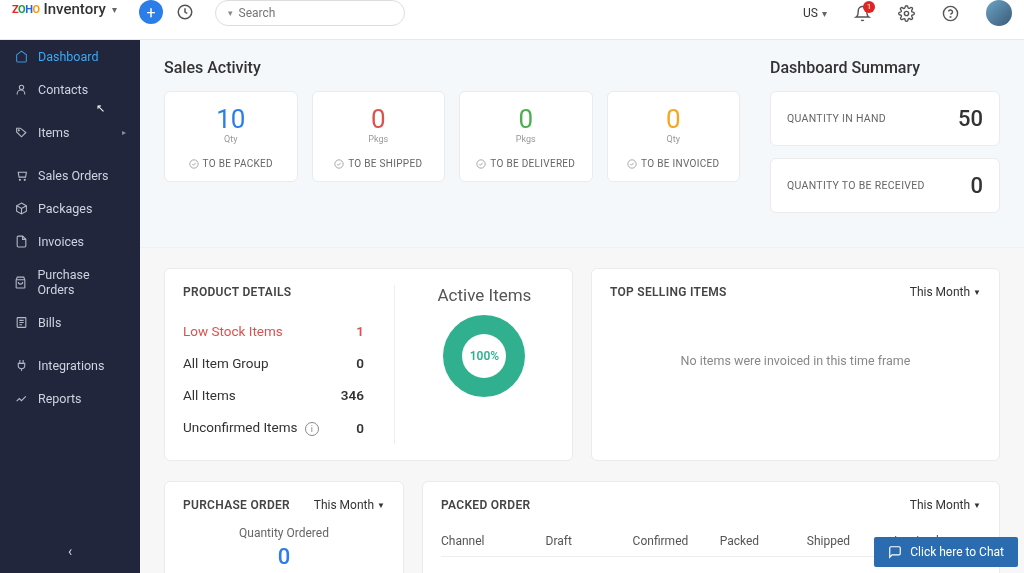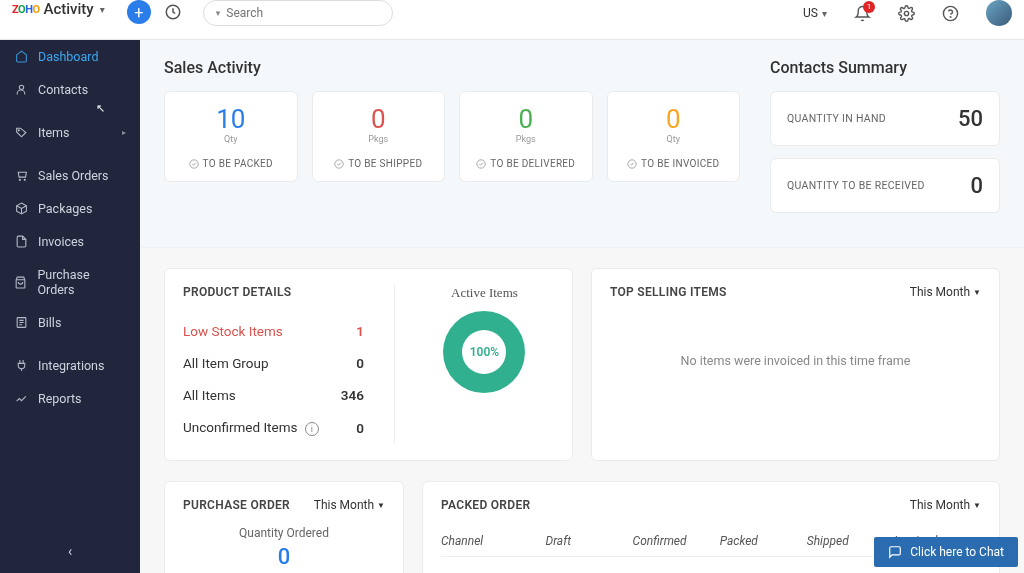--- a/index.html
+++ b/index.html
@@ -54,47 +54,47 @@
 .panel-title { font-size: 12px; font-weight: 600; color: #444; letter-spacing: 0.3px; }
 .period { font-size: 12px; color: #333; cursor: pointer; display: flex; align-items: center; gap: 3px; }
 .period .caret { font-size: 8px; }
 
 .pd-row { display: flex; justify-content: space-between; align-items: center; padding: 8px 0; font-size: 13.5px; color: #333; }
 .pd-row .val { font-weight: 600; }
 .pd-low { color: #d9534f; }
 .info-icon { display: inline-flex; align-items:center; justify-content:center; width:14px; height:14px; border:1px solid #888; border-radius:50%; font-size:9px; color:#888; margin-left:4px;}
 
 .donut-wrap { display:flex; flex-direction:column; align-items:center; }
-.donut-title { font-size: 13px; color: #555; margin-bottom: 10px; font-family: Liberation Serif, serif; }
+.donut-title { font-size: 17px; color: #555; margin-bottom: 10px; }
 .donut { width: 82px; height: 82px; border-radius: 50%; background: #30b08f; display:flex; align-items:center; justify-content:center; position:relative; }
 .donut::after { content:""; position:absolute; width: 44px; height:44px; background:#fff; border-radius:50%; }
 .donut-label { position: relative; z-index:1; font-size: 12px; font-weight:600; color:#30b08f; }
 
 .empty-msg { font-size: 12.5px; color: #888; text-align: center; padding: 40px 0; }
 
 .so-head { display:flex; font-size:12px; color:#555; border-bottom:1px solid #eee; padding: 8px 0; }
-.so-head div, .so-row div { flex:1;font-style:italic; }
+.so-head div, .so-row div { flex:1; }
 .so-head div:first-child { flex:1.2; }
 
 .po-body { text-align:center; }
 .po-label { font-size: 12px; color:#666; margin-top: 14px; }
 .po-value { font-size: 22px; color:#2b7de9; font-weight:500; margin-top:4px; }
 
 .chat-btn { position: fixed; bottom: 6px; right: 6px; background: #2b6cb0; color: #fff; font-size: 12px; padding: 8px 14px; border-radius: 2px; display:flex; align-items:center; gap:8px; cursor:pointer; }
 .cursor-hand { position:absolute; left:96px; top:62px; font-size:11px; color:#fff; pointer-events:none; }
 
 svg { display:block; }
 </style>
 </head>
 <body>
 
 <div class="topbar">
   <div class="logo-wrap">
     <span class="logo-zoho"><span class="z1">Z</span><span class="z2">O</span><span class="z3">H</span><span class="z4">O</span></span>
-    <span class="app-name">Activity</span>
+    <span class="app-name">Inventory</span>
     <span class="chev">▾</span>
   </div>
   <div class="plus-btn">+</div>
   <div class="history-btn">
     <svg width="18" height="18" viewBox="0 0 24 24" fill="none" stroke="currentColor" stroke-width="2">
         <circle cx="12" cy="12" r="9"></circle>
         <path d="M12 7v5l3 2"></path>
       </svg>
   </div>
   <div class="search-wrap">
@@ -280,21 +280,21 @@
                 <svg width="10" height="10" viewBox="0 0 24 24" fill="none" stroke="#999" stroke-width="2">
                   <circle cx="12" cy="12" r="10"></circle>
                   <path d="M8 12l3 3 5-6"></path>
                 </svg>
                 <span>TO BE INVOICED</span>
               </div>
           </div>
         </div>
       </div>
       <div class="hero-right">
-        <div class="section-title">Contacts Summary</div>
+        <div class="section-title">Dashboard Summary</div>
         <div class="inv-card">
           <span class="inv-label">QUANTITY IN HAND</span>
           <span class="inv-value">50</span>
         </div>
         <div class="inv-card">
           <span class="inv-label">QUANTITY TO BE RECEIVED</span>
           <span class="inv-value">0</span>
         </div>
       </div>
     </div>

